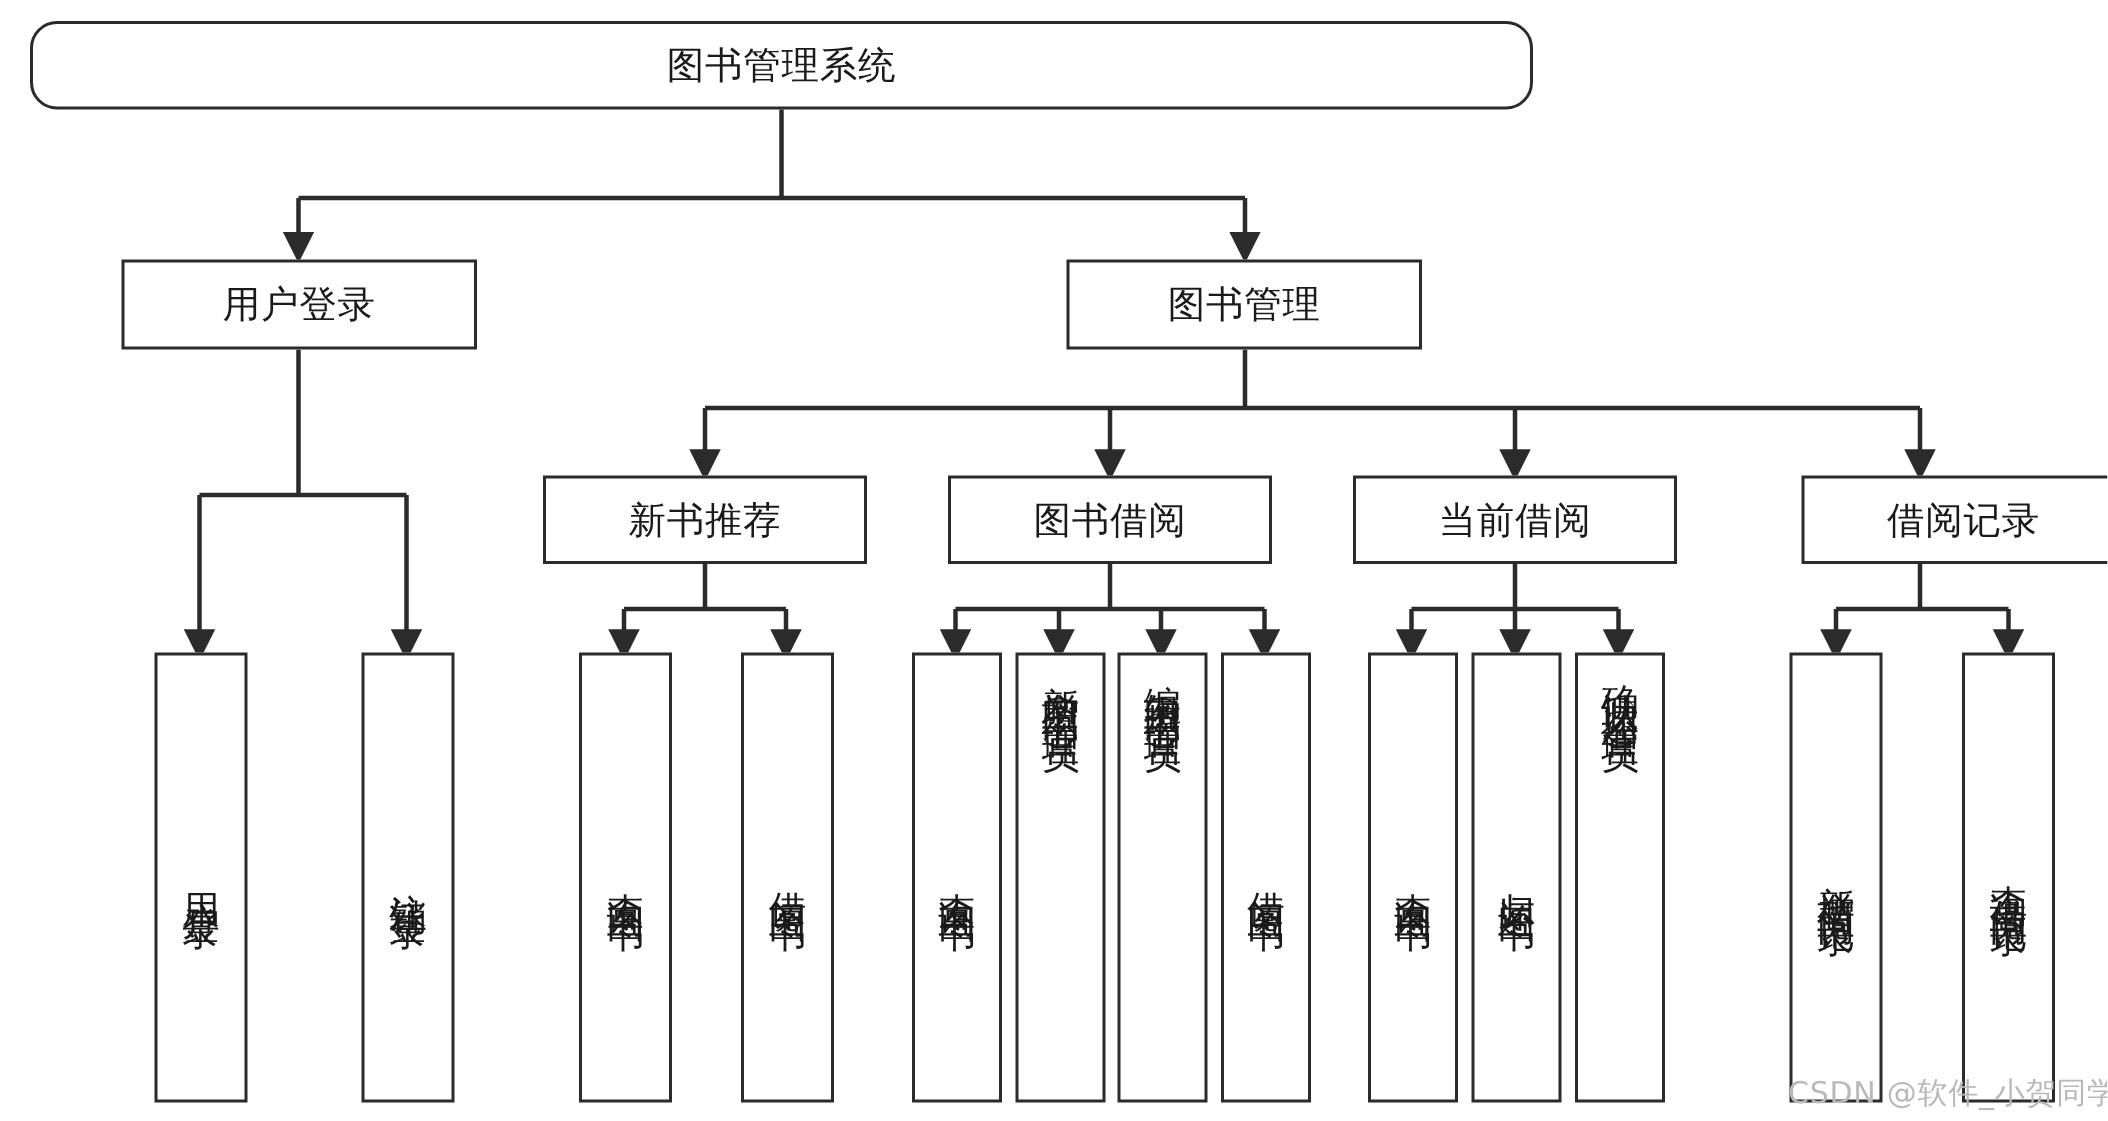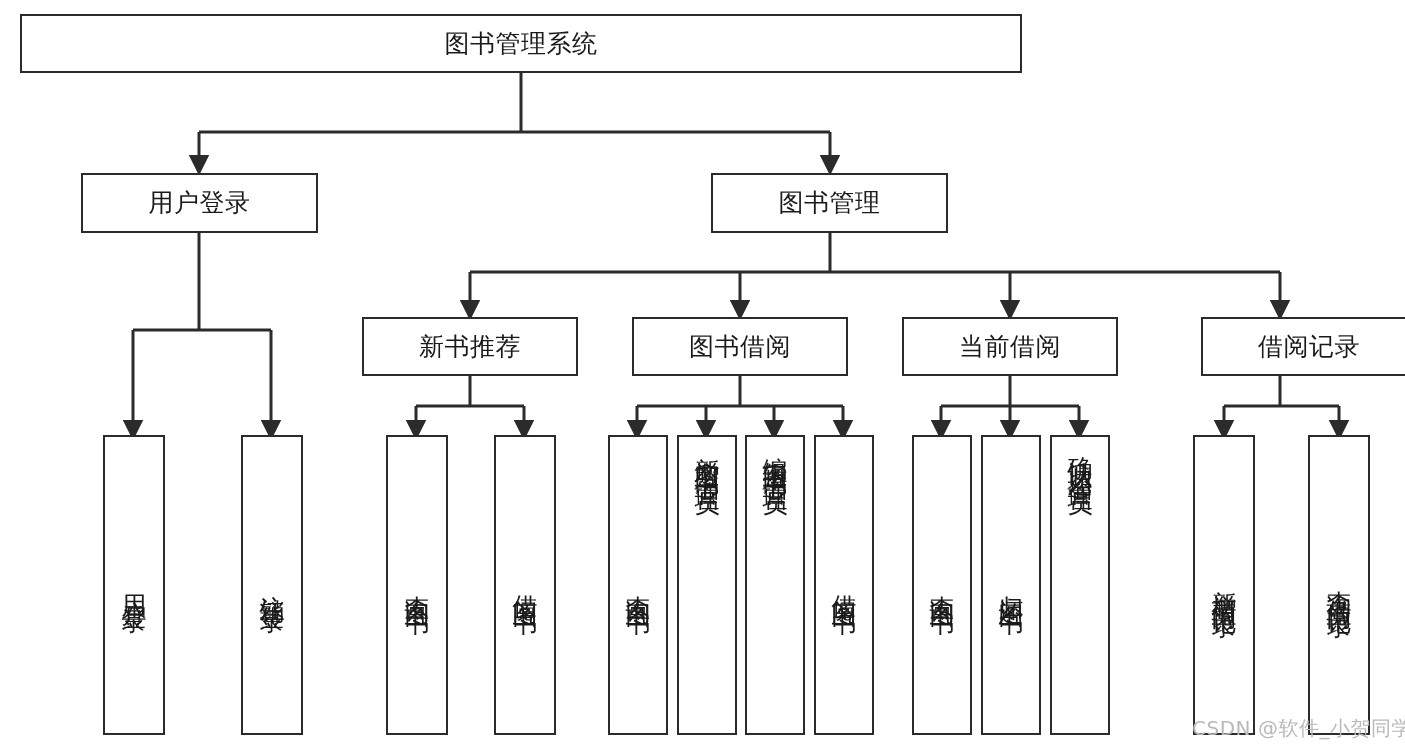--- a/index.html
+++ b/index.html
@@ -127,21 +127,21 @@
       <path d="M 1010 406 L 1010 430" marker-end="url(#arrow)"></path>
       <path d="M 1079 406 L 1079 430" marker-end="url(#arrow)"></path>
 
       <path d="M 1280 376 L 1280 406"></path>
       <path d="M 1224 406 L 1339 406"></path>
       <path d="M 1224 406 L 1224 430" marker-end="url(#arrow)"></path>
       <path d="M 1339 406 L 1339 430" marker-end="url(#arrow)"></path>
     </g>
   </svg>
 
-  <div class="node h-node root" style="left:20px; top:14px; width:1002px; height:59px;">
+  <div class="node h-node root" style="left:20px; top:14px; width:1002px; height:59px;border-radius:18px;">
     <span class="lbl">图书管理系统</span>
   </div>
 
   <div class="node h-node" style="left:81px; top:173px; width:237px; height:60px;">
     <span class="lbl">用户登录</span>
   </div>
 
   <div class="node h-node" style="left:711px; top:173px; width:237px; height:60px;">
     <span class="lbl">图书管理</span>
   </div>

